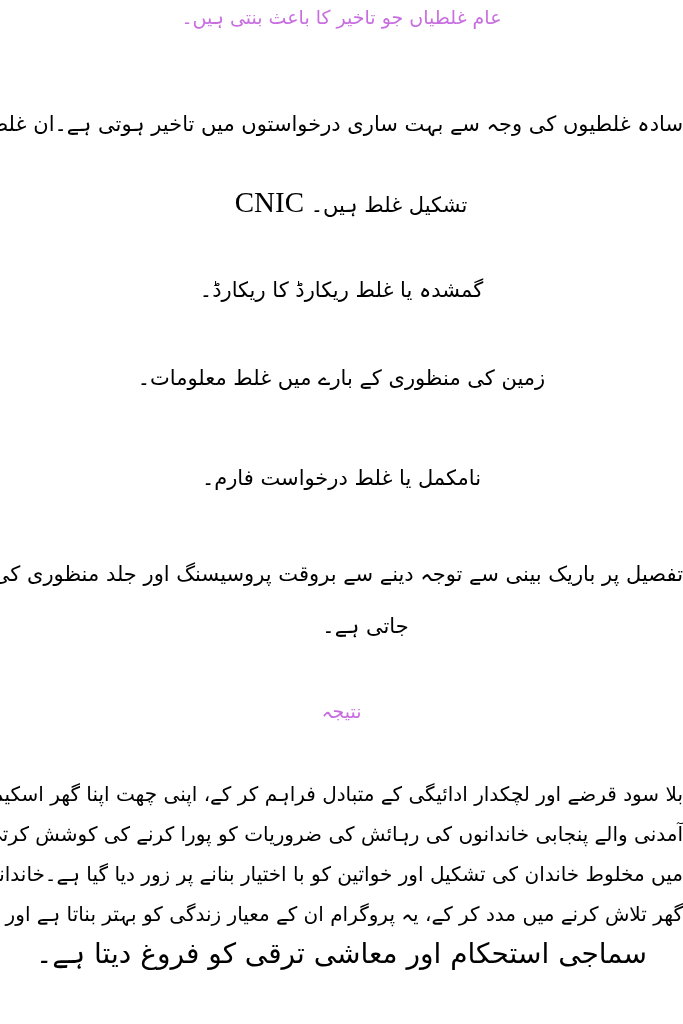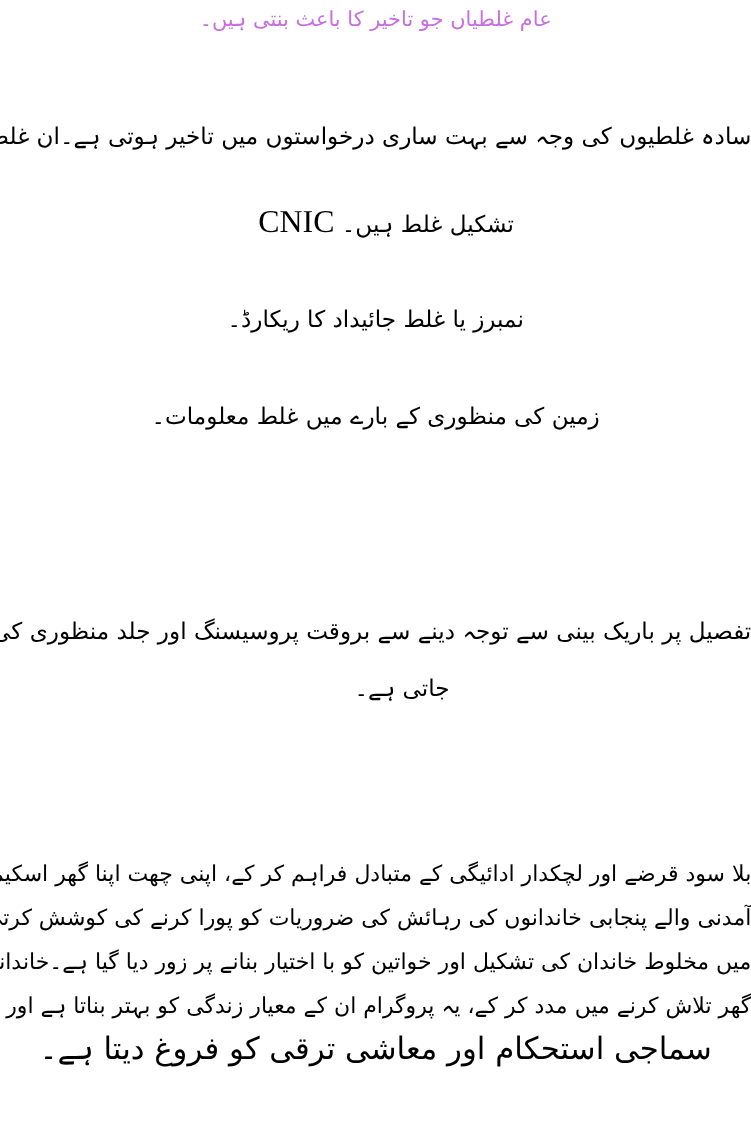--- a/index.html
+++ b/index.html
@@ -56,28 +56,30 @@
 
   <div class="line heading" style="top:6px;">عام غلطیاں جو تاخیر کا باعث بنتی ہیں۔</div>
 
   <div class="line body-text" style="top:110px;">سادہ غلطیوں کی وجہ سے بہت ساری درخواستوں میں تاخیر ہوتی ہے۔ان غلطیوں سے بچیں:</div>
 
   <div class="line list-item" style="top:186px;">
     <span class="cnic-latin">CNIC</span>
     <span>تشکیل غلط ہیں۔</span>
   </div>
 
-  <div class="line list-item" style="top:278px;">نمبرز یا غلط جائیداد کا ریکارڈ۔</div>
+  <div class="line list-item" style="top:278px;">گمشدہ یا غلط ریکارڈ کا ریکارڈ۔</div>
 
   <div class="line list-item" style="top:366px;">زمین کی منظوری کے بارے میں غلط معلومات۔</div>
 
+  <div class="line list-item" style="top:466px;">نامکمل یا غلط درخواست فارم۔</div>
 
   <div class="line body-text" style="top:560px;">تفصیل پر باریک بینی سے توجہ دینے سے بروقت پروسیسنگ اور جلد منظوری کی ضمانت دی</div>
   <div class="line body-text" style="top:612px;padding-left:24px;">جاتی ہے۔</div>
 
+  <div class="line heading" style="top:700px;">نتیجہ</div>
 
   <div class="line body-text" style="top:780px;font-size:20px;">بلا سود قرضے اور لچکدار ادائیگی کے متبادل فراہم کر کے، اپنی چھت اپنا گھر اسکیم کم اور درمیانی</div>
   <div class="line body-text" style="top:820px;font-size:20px;">آمدنی والے پنجابی خاندانوں کی رہائش کی ضروریات کو پورا کرنے کی کوشش کرتی ہے۔اس</div>
   <div class="line body-text" style="top:860px;font-size:20px;">میں مخلوط خاندان کی تشکیل اور خواتین کو با اختیار بنانے پر زور دیا گیا ہے۔خاندانوں کو مستحکم</div>
   <div class="line body-text" style="top:900px;font-size:20px;">گھر تلاش کرنے میں مدد کر کے، یہ پروگرام ان کے معیار زندگی کو بہتر بناتا ہے اور پنجاب میں</div>
   <div class="line body-text" style="top:940px;font-size:28px;">سماجی استحکام اور معاشی ترقی کو فروغ دیتا ہے۔</div>
 
 </div>
 
 </body></html>

